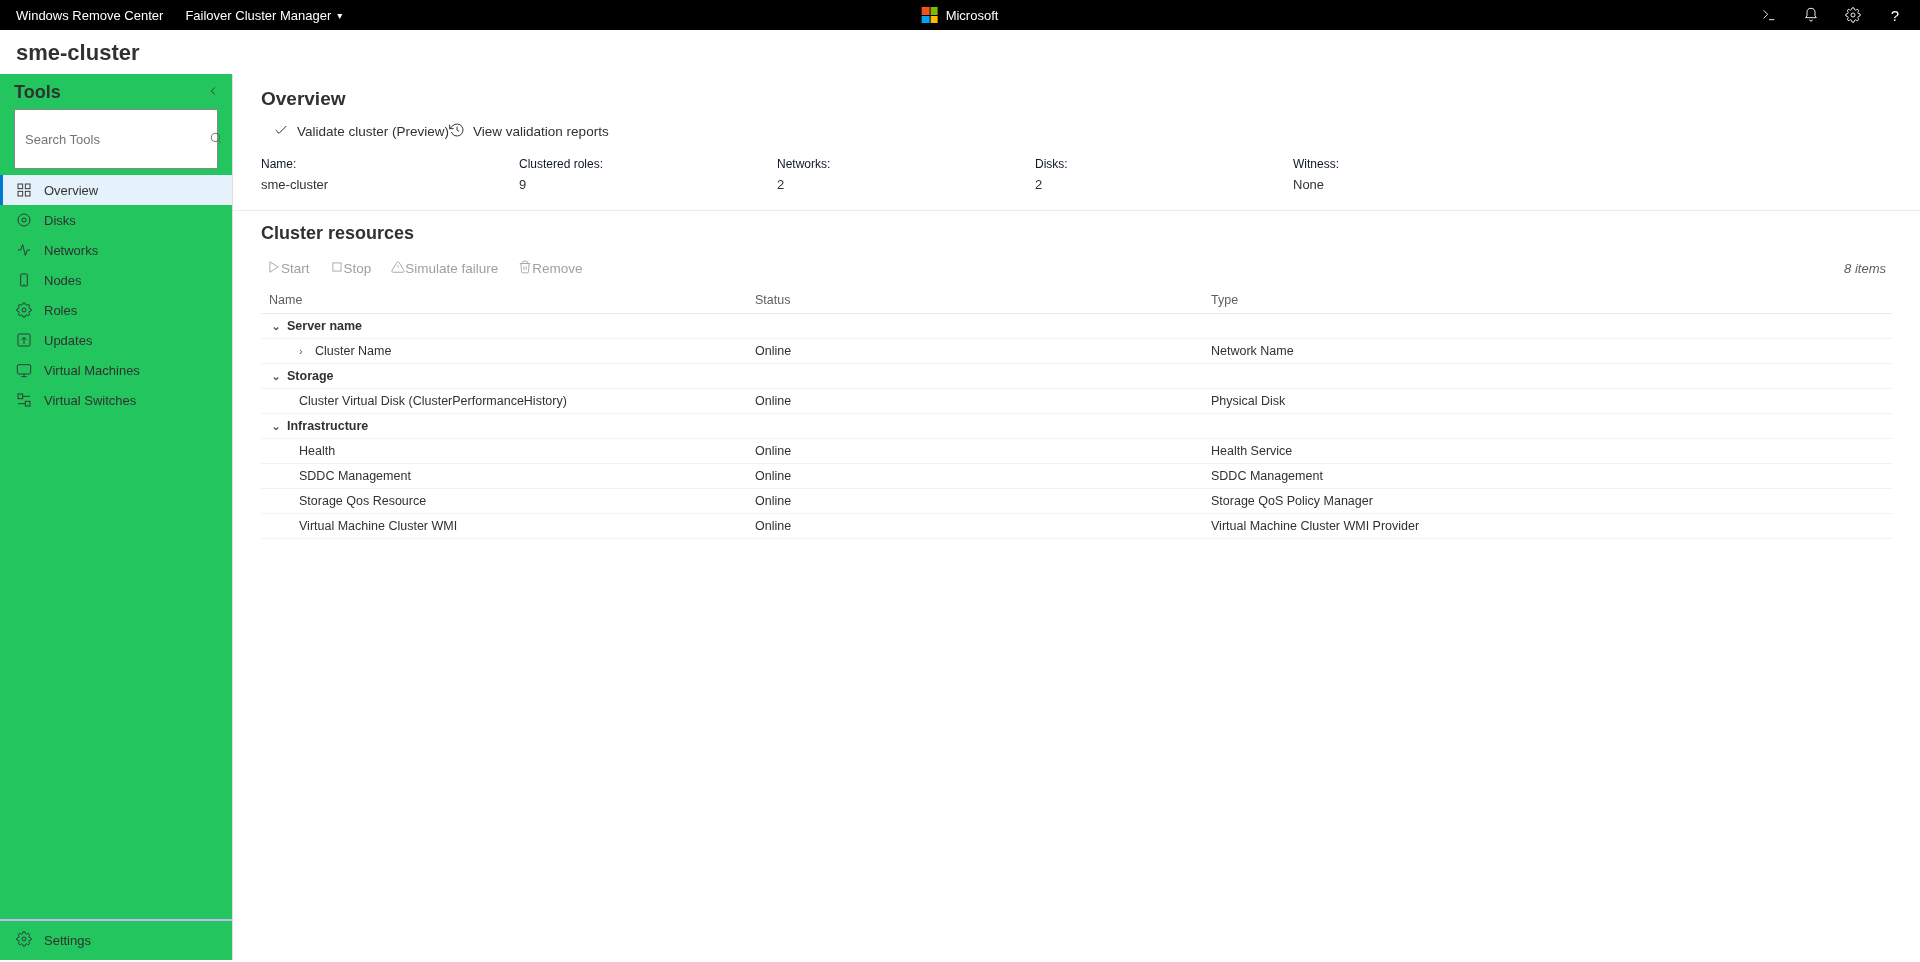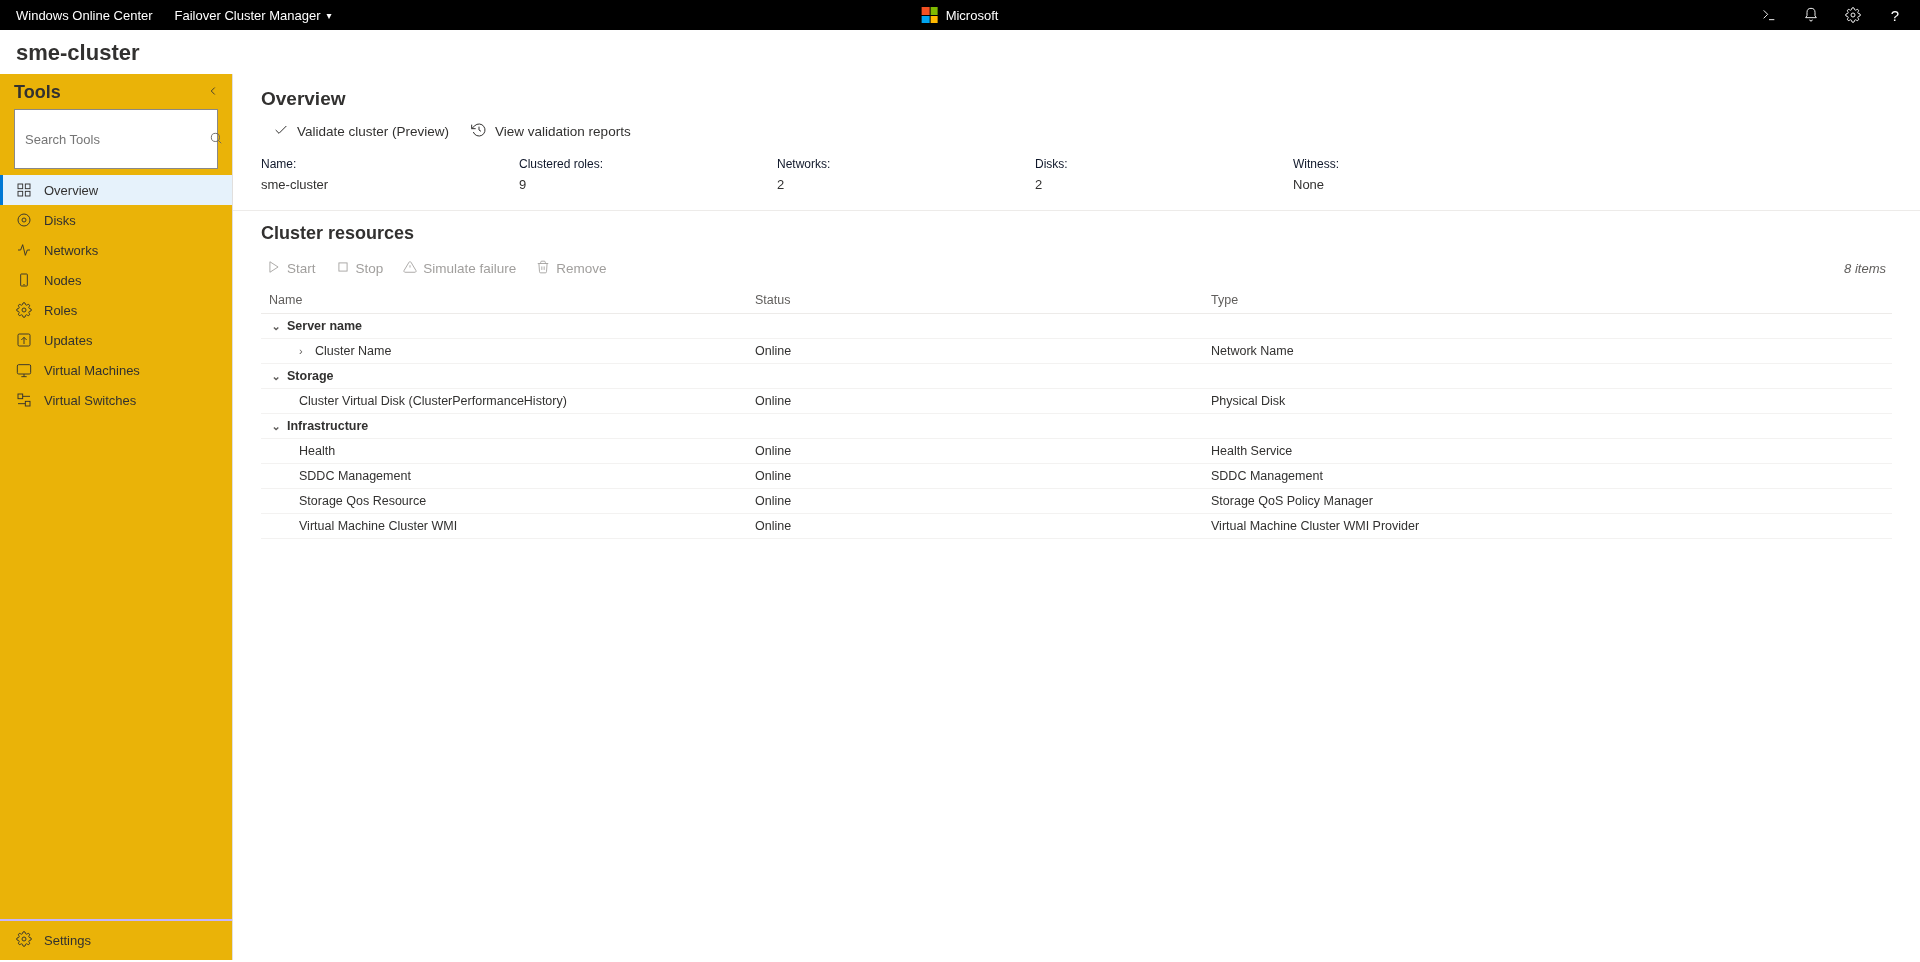--- a/index.html
+++ b/index.html
@@ -46,21 +46,21 @@
     padding: 10px 16px 8px 16px;
   }
 
   
   .layout { display: flex; height: calc(100% - 30px - 46px); }
   .sidebar {
     width: 232px;
     border-right: 1px solid #e1dfdd;
     display: flex;
     flex-direction: column;
-    background: #eab308;
+    background: #22c55e;
   }
   .sidebar-header {
     display: flex;
     align-items: center;
     justify-content: space-between;
     padding: 8px 12px 6px 14px;
   }
   .tools-title { font-size: 18px; font-weight: 600; }
   .collapse-chevron svg { width: 14px; height: 14px; stroke:#323130; fill:none; stroke-width:1.5; }
 
@@ -108,32 +108,32 @@
     gap:12px;
     cursor:pointer;
   }
   .sidebar-footer svg{width:16px;height:16px;stroke:#323130;fill:none;stroke-width:1.4;}
 
   
   .main { flex: 1; padding: 10px 28px 0 28px; overflow:auto; position:relative;}
   .main h1.section-title { font-size: 19px; font-weight: 700; margin: 4px 0 12px 0; }
   .main h2.section-title { font-size: 18px; font-weight: 700; margin: 10px 0 10px 0; }
 
-  .actionrow { display: flex; gap: 22px; padding: 0 0 12px 12px; font-size: 13.5px;}
+  .actionrow { display: flex; padding: 0 0 12px 12px; font-size: 13.5px;}
   .actionlink { display: flex; align-items: center; gap: 8px; cursor: pointer; color:#323130;}
   .actionlink svg{width:16px;height:16px;stroke:#323130;fill:none;stroke-width:1.5;}
 
   .propgrid { display: grid; grid-template-columns: repeat(5, minmax(180px, 1fr)); column-gap: 30px; row-gap: 20px; padding: 4px 0 18px 0; max-width: 1260px;}
   .prop .label { color: #0f172a; font-size: 12px; margin-bottom: 6px;}
   .prop .value { font-size: 13px; color:#323130;}
 
   .divider { border:none; border-top:1px solid #edebe9; margin: 0 -28px 12px -28px;}
 
   .res-actions { display:flex; align-items:center; gap: 20px; padding: 6px 0 10px 6px; color:#a19f9d;}
-  .res-actions .abtn { display:flex; align-items:center; gap:6px; font-size:13.5px; cursor:default;text-align:right;}
+  .res-actions .abtn { display:flex; align-items:center; font-size:13.5px; cursor:default;text-align:right;}
   .res-actions .abtn svg{width:14px;height:14px;stroke:#a19f9d;fill:none;stroke-width:1.5;}
   .res-count { margin-left:auto; font-style: italic; color:#605e5c; padding-right:6px;}
 
   .res-table { width: 100%; border-collapse: collapse; font-size:12.5px; }
   .res-table th {
     text-align: left;
     font-weight: 400;
     color: #605e5c;
     padding: 6px 8px;
     border-bottom: 1px solid #edebe9;
@@ -150,21 +150,21 @@
 
   th.col-name, td.namecell { width: 440px; }
   th.col-status, td.statuscell { width: 440px; }
   th.col-type, td.typecell { width: auto; }
 </style>
 </head>
 <body>
 
 <div class="topbar">
   <div class="left">
-    <span class="brand">Windows Online Center</span>
+    <span class="brand">Windows Remove Center</span>
     <span class="context">
       <span>Failover Cluster Manager</span>
       <span class="chev">▾</span>
     </span>
   </div>
   <div class="center">
     <span class="mslogo">
         <span></span>
         <span></span>
         <span></span>

